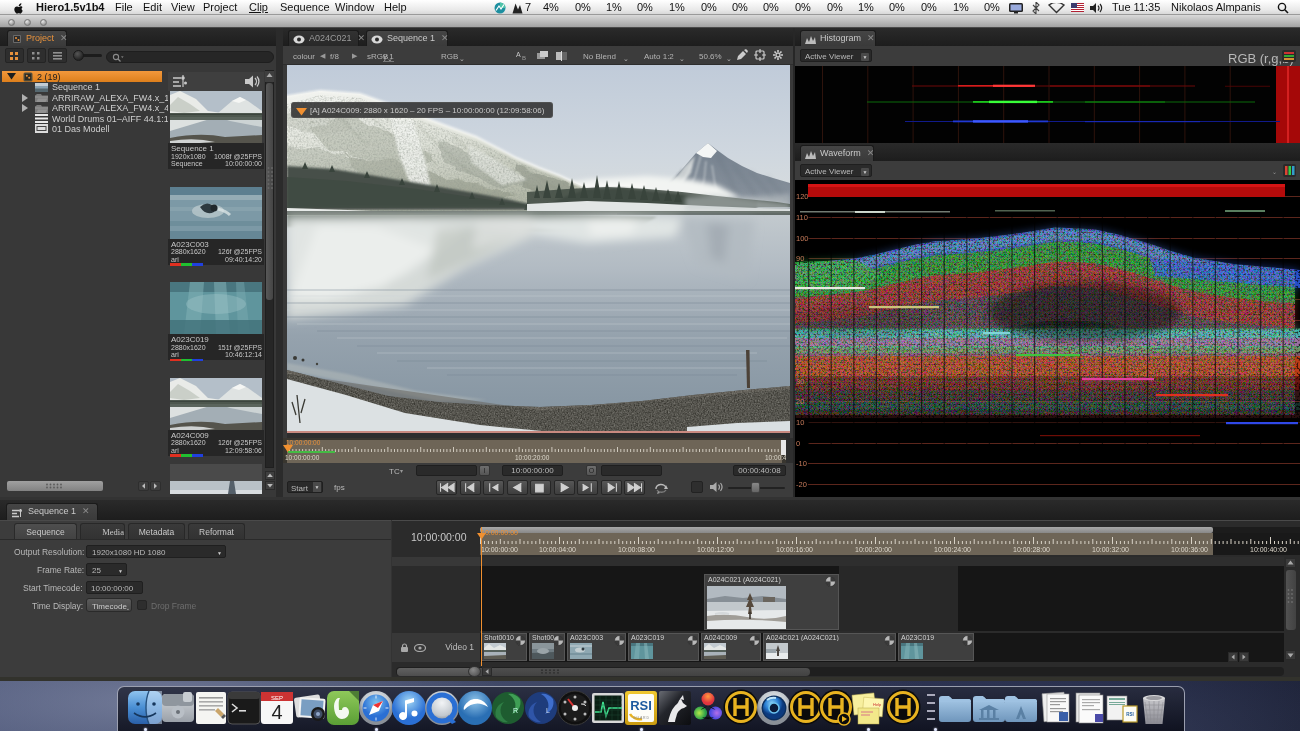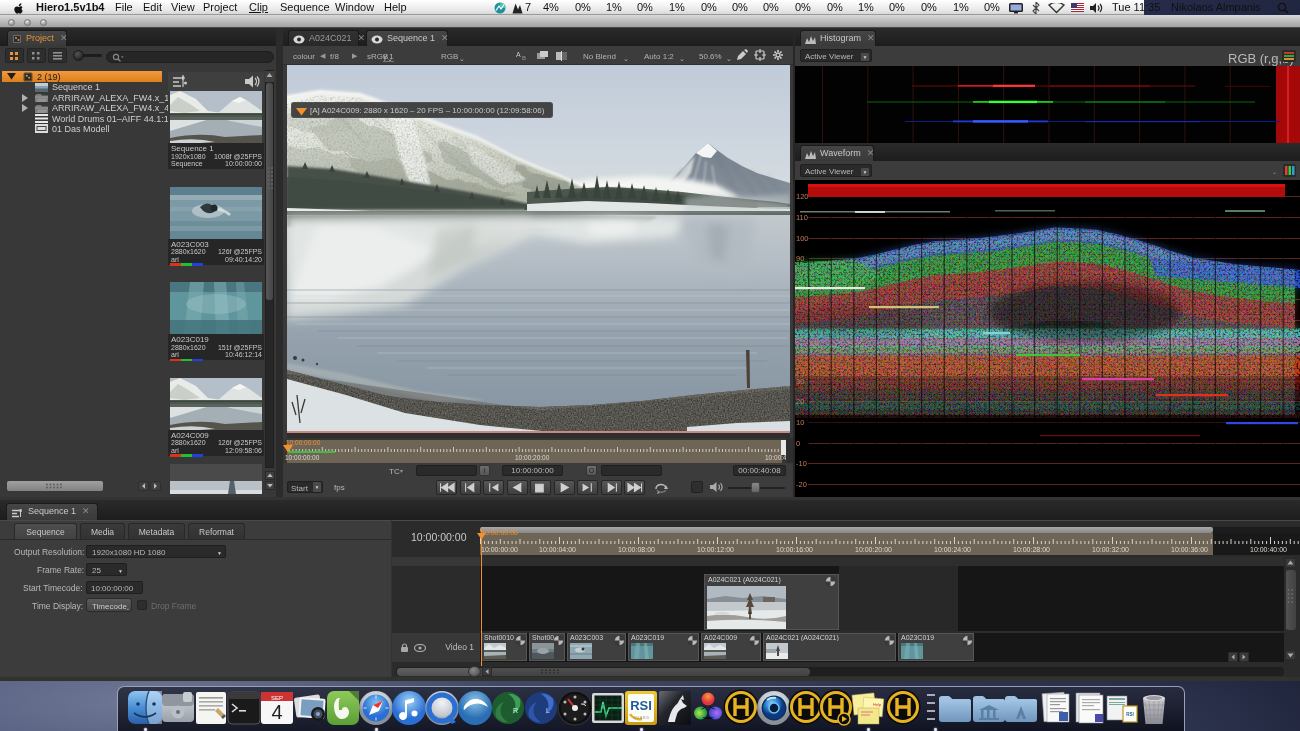--- a/index.html
+++ b/index.html
@@ -4,21 +4,21 @@
 <style>
 * { margin:0; padding:0; box-sizing:border-box; }
 svg { display:block; }
 html,body { width:1300px; height:731px; overflow:hidden; background:#0e1228; font-family:"Liberation Sans", sans-serif; }
 #root { position:relative; width:1300px; height:731px; overflow:hidden;
   background: radial-gradient(ellipse 500px 120px at 12% 96%, rgba(150,158,185,.55), rgba(150,158,185,0) 70%),radial-gradient(ellipse 600px 140px at 45% 103%, rgba(110,120,150,.45), rgba(110,120,150,0) 75%),radial-gradient(ellipse 400px 120px at 85% 100%, rgba(80,90,120,.35), rgba(80,90,120,0) 75%),linear-gradient(100deg, #4d577a 0%, #3e4766 30%, #303755 60%, #232946 85%, #1d2238 100%);
 }
 .abs { position:absolute; }
 
 
-#menubar { position:absolute; left:0; top:0; width:1144px; height:15px;
+#menubar { position:absolute; left:0; top:0; width:1300px; height:15px;
   background:linear-gradient(#ffffff,#e9e9e9 70%,#d8d8d8); border-bottom:1px solid #9a9a9a;
   font-size:11px; color:#111; }
 #menubar .mi { position:absolute; top:1px; white-space:nowrap; }
 
 #titlebar { position:absolute; left:0; top:15px; width:1300px; height:13px;
   background:linear-gradient(#d9d9d9,#bdbdbd 50%,#a2a2a2); border-bottom:1px solid #4a4a4a; }
 .tl { position:absolute; top:3.5px; width:7px; height:7px; border-radius:50%;
   background:radial-gradient(circle at 35% 30%, #e8e8e8, #9a9a9a 70%, #7c7c7c); border:0.5px solid #777; }
 #wtitle { position:absolute; top:1px; left:0; width:100%; text-align:center; font-size:9px; color:#3a3a3a; }
 
@@ -396,21 +396,21 @@
     <div class="tabstrip" style="left:0;top:472px;width:1300px;height:20px;"></div>
     <div class="tab" style="left:6px;top:475px;width:92px;height:17px;"><svg class="abs" style="left:4px;top:4px;" width="12" height="10" viewBox="0 0 12 10">
           <g stroke="#c9c9c9" stroke-width="1.3">
             <path d="M1 2.5h7M1 5.5h5M1 8.5h7"></path>
           </g>
           <circle cx="9.5" cy="2.5" r="1.5" fill="#c9c9c9"></circle>
           <path d="M9.5 1v8" stroke="#c9c9c9" stroke-width="1"></path>
         </svg><span style="margin-left:15px;">Sequence 1</span><span class="x">✕</span></div>
     <div class="abs" style="left:0;top:492px;width:391px;height:157px;background:#3c3c3c;border-top:1px solid #4a4a4a;">
     <div class="abs" style="left:14px;top:2px;width:63px;height:16px;background:linear-gradient(#4e4e4e,#424242);border:1px solid #2a2a2a;border-bottom:none;border-radius:3px 3px 0 0;color:#c9c9c9;font-size:8.5px;text-align:center;line-height:16px;">Sequence</div>
-    <div class="abs" style="left:80px;top:2px;width:45px;height:16px;background:linear-gradient(#3a3a3a,#323232);border:1px solid #282828;border-bottom:none;border-radius:3px 3px 0 0;color:#c9c9c9;font-size:8.5px;text-align:center;line-height:16px;">Media</div>
+    <div class="abs" style="left:80px;top:2px;width:45px;height:16px;background:linear-gradient(#3a3a3a,#323232);border:1px solid #282828;border-bottom:none;border-radius:3px 3px 0 0;color:#c9c9c9;font-size:8.5px;text-align:right;line-height:16px;font-family:Liberation Serif, serif;">Media</div>
     <div class="abs" style="left:128px;top:2px;width:57px;height:16px;background:linear-gradient(#3a3a3a,#323232);border:1px solid #282828;border-bottom:none;border-radius:3px 3px 0 0;color:#c9c9c9;font-size:8.5px;text-align:center;line-height:16px;">Metadata</div>
     <div class="abs" style="left:188px;top:2px;width:57px;height:16px;background:linear-gradient(#3a3a3a,#323232);border:1px solid #282828;border-bottom:none;border-radius:3px 3px 0 0;color:#c9c9c9;font-size:8.5px;text-align:center;line-height:16px;">Reformat</div>
     <div class="abs" style="left:0;top:18px;width:391px;height:1px;background:#2a2a2a;"></div>
     <span class="abs" style="left:14px;top:26px;font-size:8.5px;color:#b9b9b9;">Output Resolution:</span>
     <div class="fld" style="left:86px;top:24px;width:140px;height:13px;">
           <span style="position:absolute;left:5px;top:2px;font-size:8px;">1920x1080 HD 1080</span>
           <span style="position:absolute;right:3px;top:4px;font-size:5px;color:#ccc;">▼</span>
         </div>
     <span class="abs" style="left:37px;top:44px;font-size:8.5px;color:#b9b9b9;">Frame Rate:</span>
     <div class="fld" style="left:86px;top:42px;width:41px;height:13px;">

